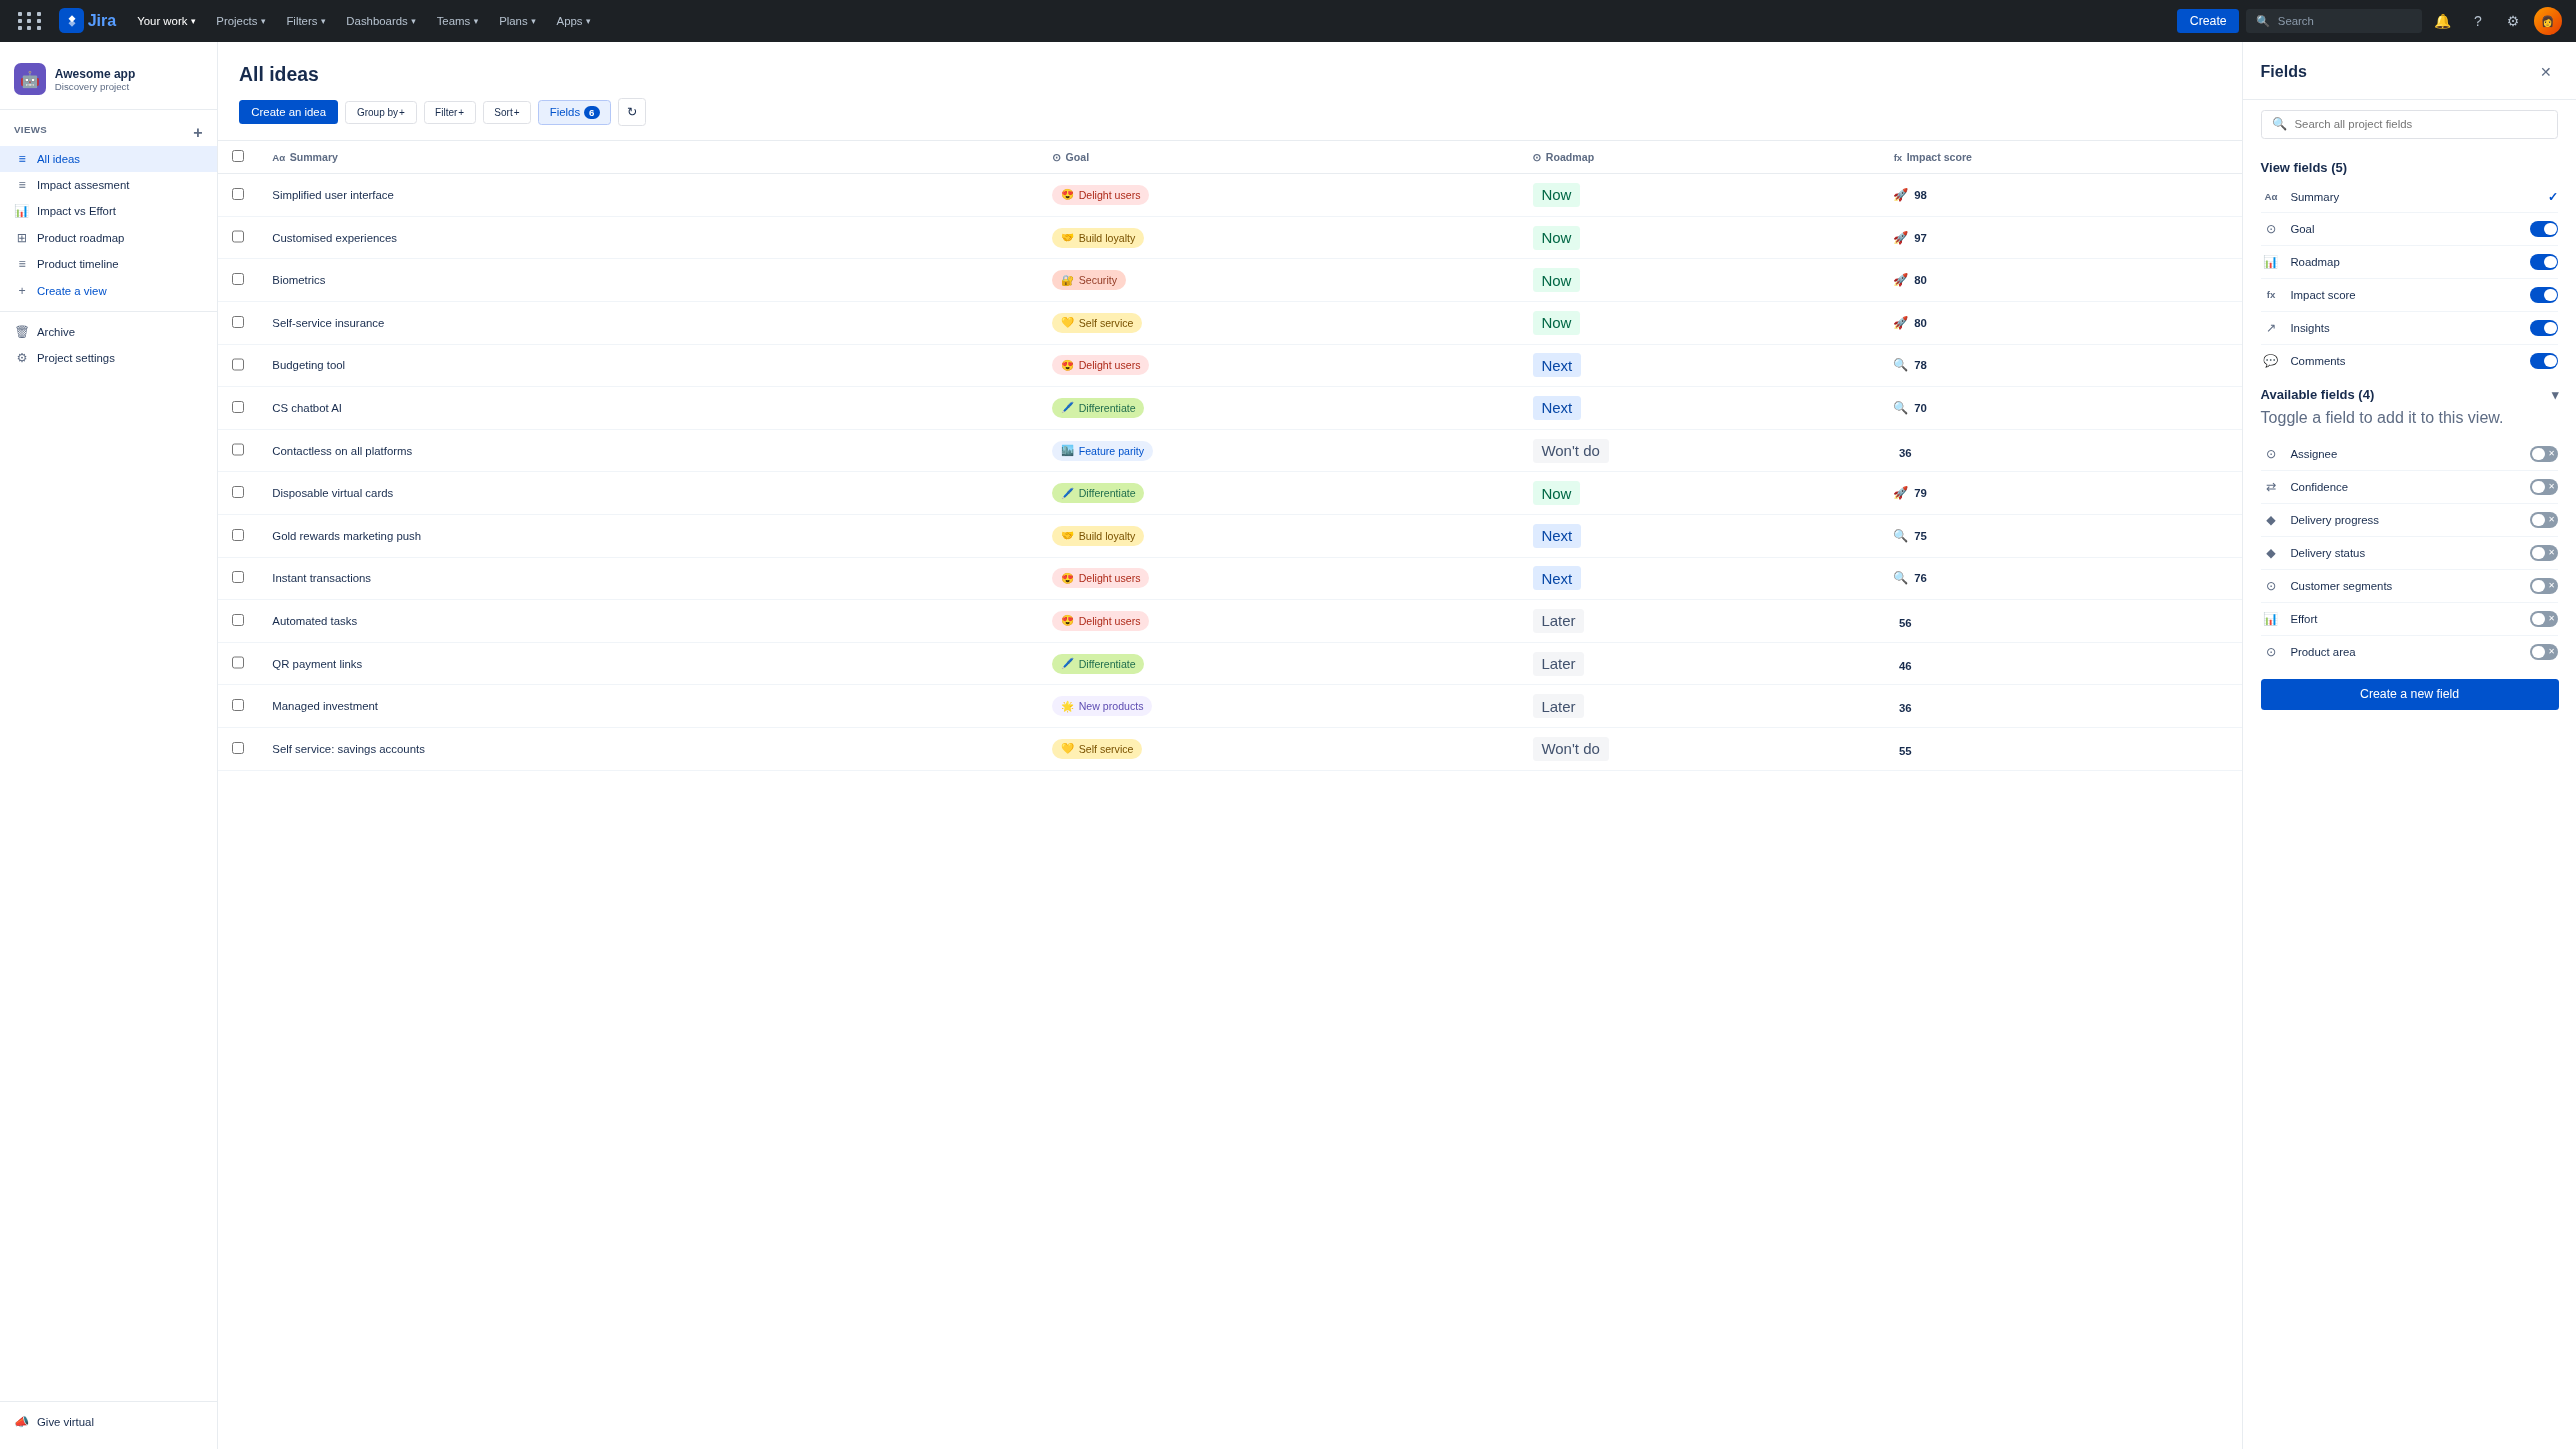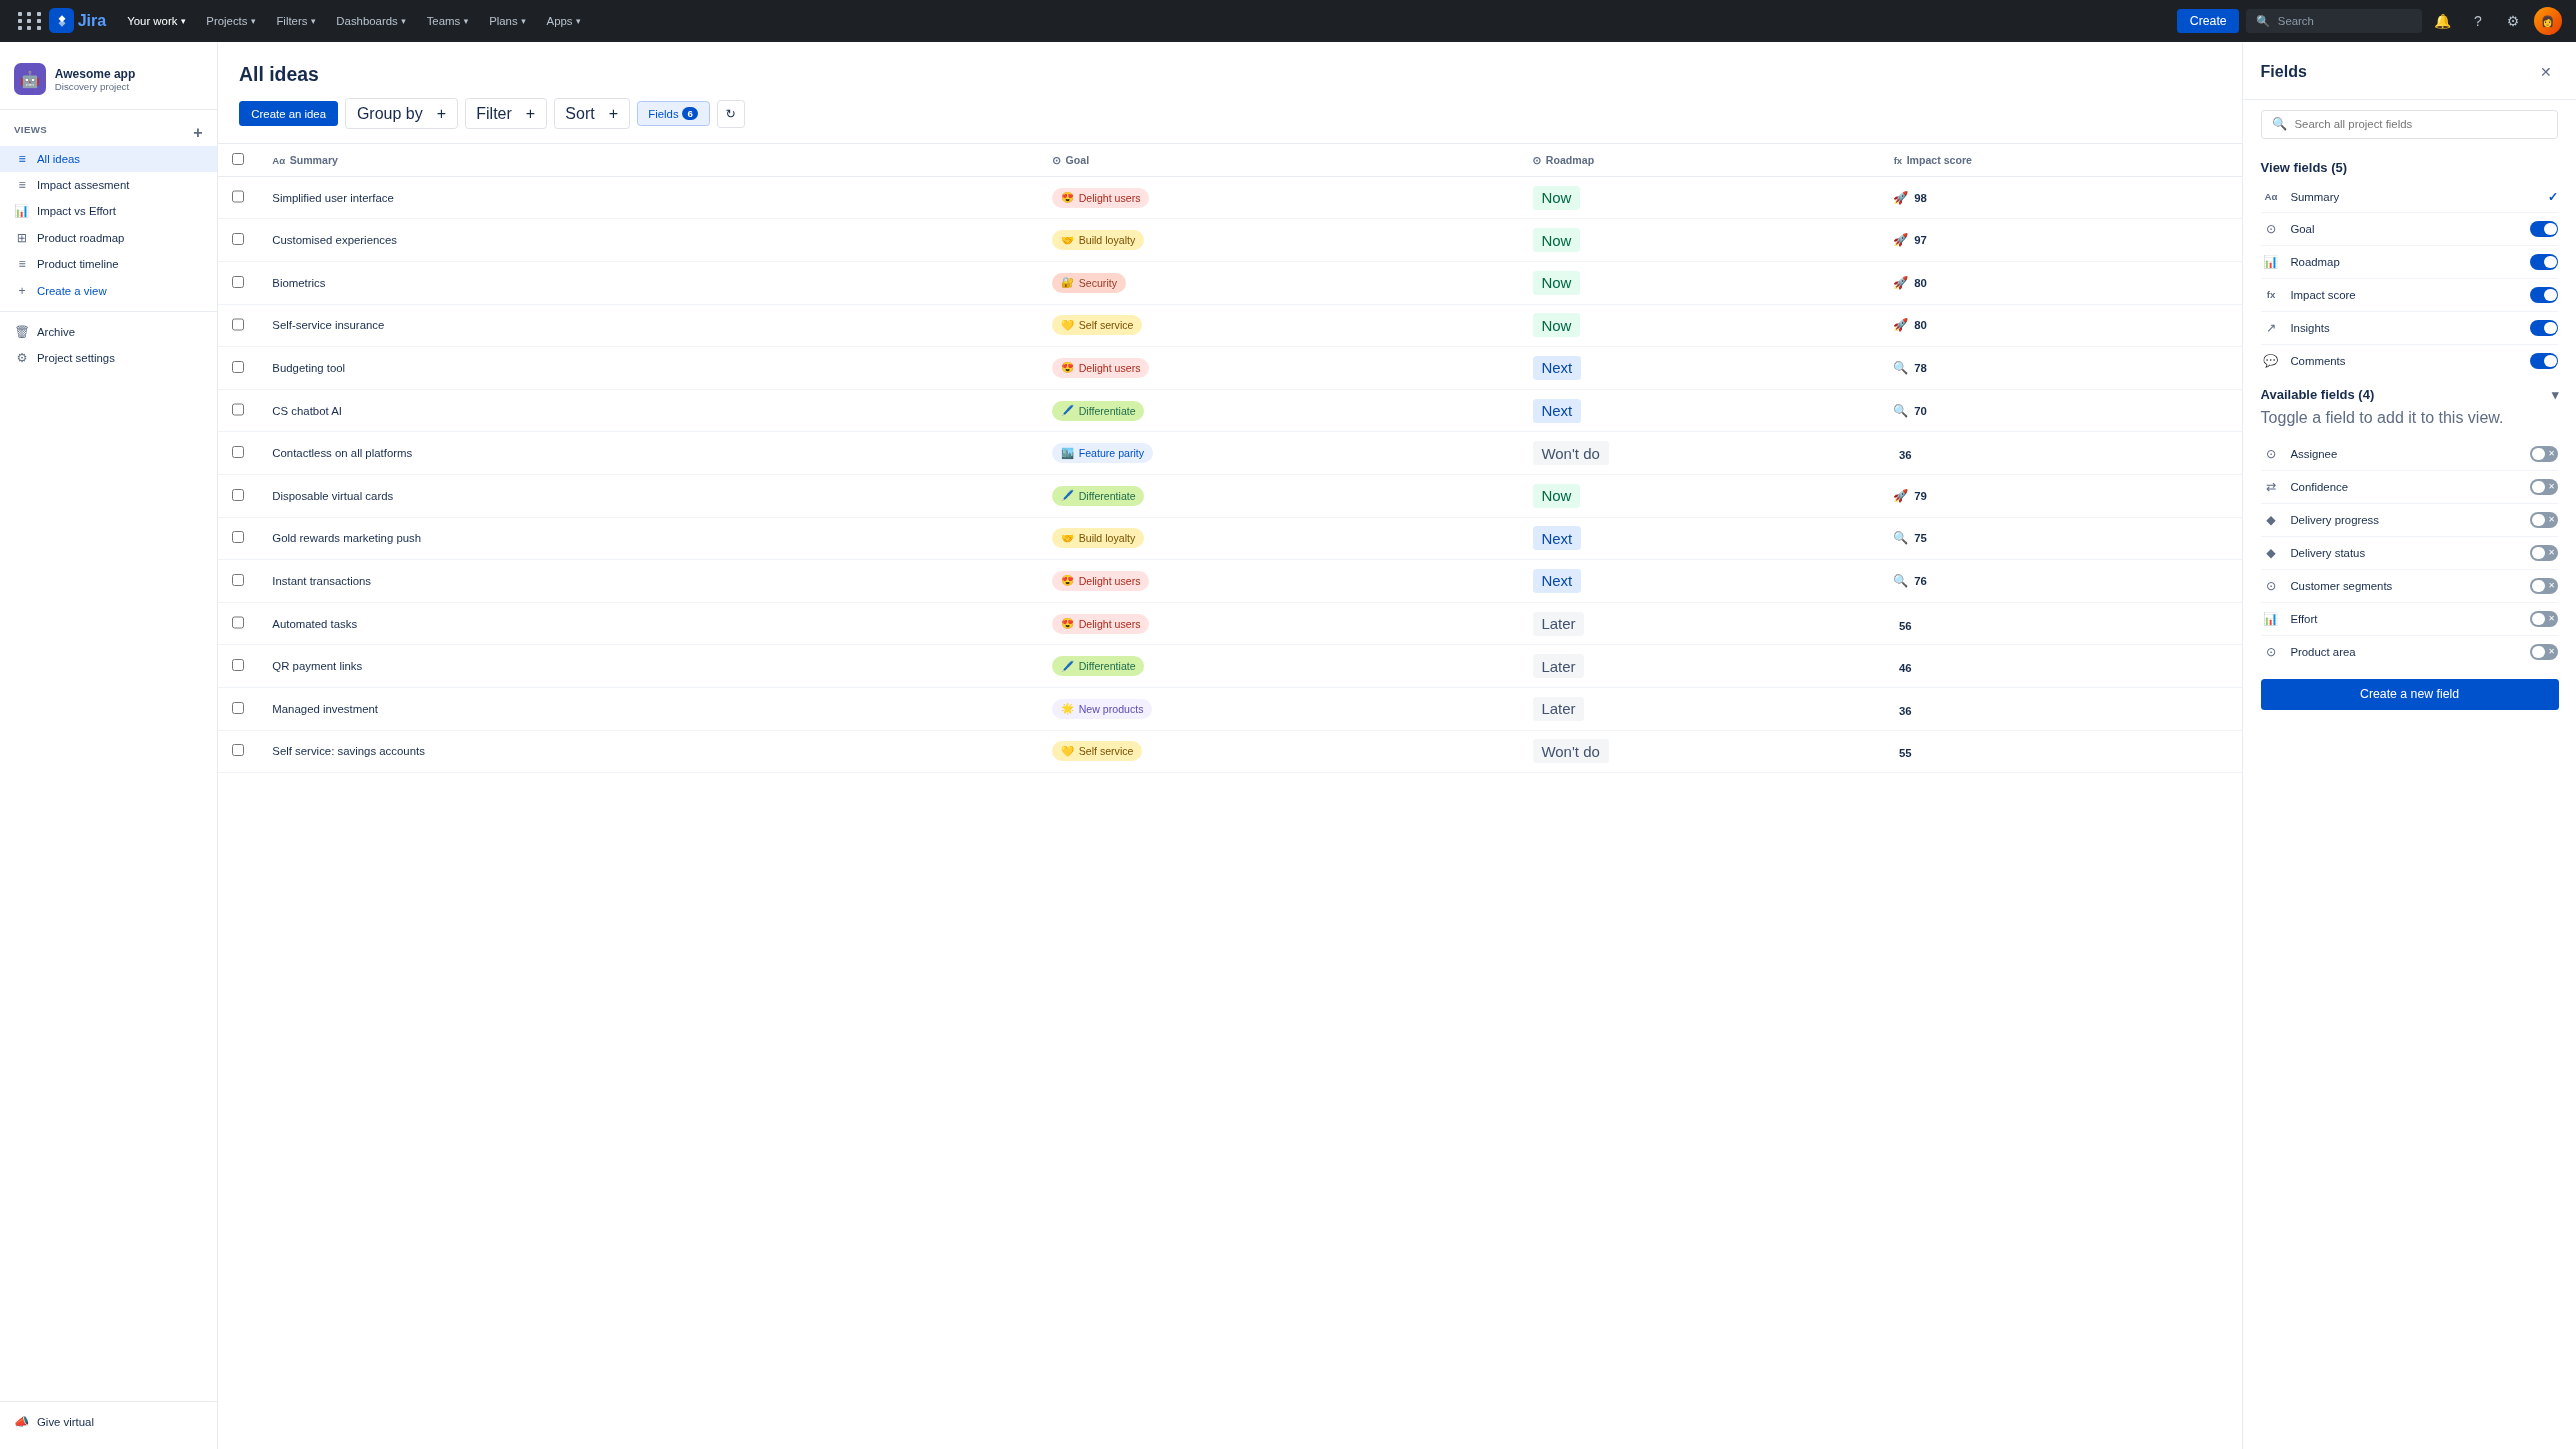--- a/index.html
+++ b/index.html
@@ -4,21 +4,21 @@
   <style>
     * { box-sizing: border-box; margin: 0; padding: 0; }
     body { font-family: -apple-system, BlinkMacSystemFont, 'Segoe UI', sans-serif; font-size: 12.3px; color: #172b4d; background: #fff; overflow: hidden; }
 
     
     .top-nav {
       display: flex; align-items: center; gap: 7px;
       background: #1d2125; color: #b6c2cf;
       padding: 0 14px; height: 42px; position: fixed; top: 0; left: 0; right: 0; z-index: 100;
     }
-    .nav-logo { display: flex; align-items: center; gap: 2px; margin-right: 7px; }
+    .nav-logo { display: flex; align-items: center; gap: 12px; margin-right: 7px; }
     .nav-logo-icon { width: 25px; height: 25px; background: #0052cc; border-radius: 5.3px; display: flex; align-items: center; justify-content: center; }
     .nav-logo-text { color: #579dff; font-size: 16px; font-weight: 700; }
     .nav-grid { display: grid; grid-template-columns: repeat(3, 7px); gap: 2.6px; padding: 3.5px; cursor: pointer; }
     .nav-grid-dot { width: 4.4px; height: 4.4px; background: #b6c2cf; border-radius: 0.9px; }
     .nav-item { padding: 3.5px 7px; border-radius: 3.5px; cursor: pointer; font-size: 11.4px; color: #b6c2cf; display: flex; align-items: center; gap: 3.5px; white-space: nowrap; }
     .nav-item.active { color: #fff; }
     .nav-chevron { font-size: 8.8px; }
     .nav-spacer { flex: 1; }
     .nav-create-btn { background: #0052cc; color: #fff; border: none; border-radius: 3.5px; padding: 5.3px 12.3px; font-size: 12.3px; font-weight: 500; cursor: pointer; }
     .nav-search { display: flex; align-items: center; gap: 7px; background: #282e33; border-radius: 3.5px; padding: 5.3px 10.6px; min-width: 176px; color: #8c9bab; font-size: 11.4px; cursor: pointer; }
@@ -41,21 +41,21 @@
     .sidebar-item.active .sidebar-item-icon { color: #0052cc; }
     .sidebar-divider { border: none; border-top: 0.9px solid #e8ecf0; margin: 7px 0; }
     .sidebar-bottom { margin-top: auto; padding-top: 7px; border-top: 0.9px solid #e8ecf0; }
 
     
     .main-content { flex: 1; overflow: hidden; display: flex; flex-direction: column; }
     .main-header { padding: 21px 21px 14px; border-bottom: 0.9px solid #e8ecf0; }
     .main-title { font-size: 19.4px; font-weight: 700; color: #172b4d; margin-bottom: 12.3px; }
     .toolbar { display: flex; align-items: center; gap: 7px; }
     .btn-primary { background: #0052cc; color: #fff; border: none; border-radius: 3.5px; padding: 6.2px 12.3px; font-size: 11.4px; font-weight: 500; cursor: pointer; display: flex; align-items: center; gap: 5.3px; }
-    .btn-secondary { background: #fff; color: #172b4d; border: 0.9px solid #dfe1e6; border-radius: 3.5px; padding: 5.3px 10.6px; font-size: 16px; cursor: pointer; display: flex; align-items: center; gap: 14px; }
+    .btn-secondary { background: #fff; color: #172b4d; border: 0.9px solid #dfe1e6; border-radius: 3.5px; padding: 5.3px 10.6px; font-size: 10px; cursor: pointer; display: flex; align-items: center; gap: 1px; }
     .btn-fields { background: #e8f0fe; color: #0052cc; border: 0.9px solid #b3c7f7; border-radius: 3.5px; padding: 5.3px 10.6px; font-size: 11.4px; cursor: pointer; display: flex; align-items: center; gap: 3.5px; font-weight: 500; }
     .badge { background: #0052cc; color: #fff; border-radius: 8.8px; padding: 0.9px 5.3px; font-size: 9.7px; font-weight: 600; }
     .btn-icon { background: #fff; border: 0.9px solid #dfe1e6; border-radius: 3.5px; width: 28px; height: 28px; display: flex; align-items: center; justify-content: center; cursor: pointer; font-size: 12.3px; }
 
     
     .table-container { flex: 1; overflow: auto; }
     table { width: 100%; border-collapse: collapse; }
     th { padding: 8.8px 14px; text-align: left; font-size: 10.6px; font-weight: 600; color: #5e6c84; border-bottom: 1.8px solid #e8ecf0; background: #fff; position: sticky; top: 0; z-index: 10; white-space: nowrap; }
     td { padding: 8.8px 14px; border-bottom: 0.9px solid #f0f4f8; font-size: 11.4px; vertical-align: middle; }
     .col-check { width: 32px; }

